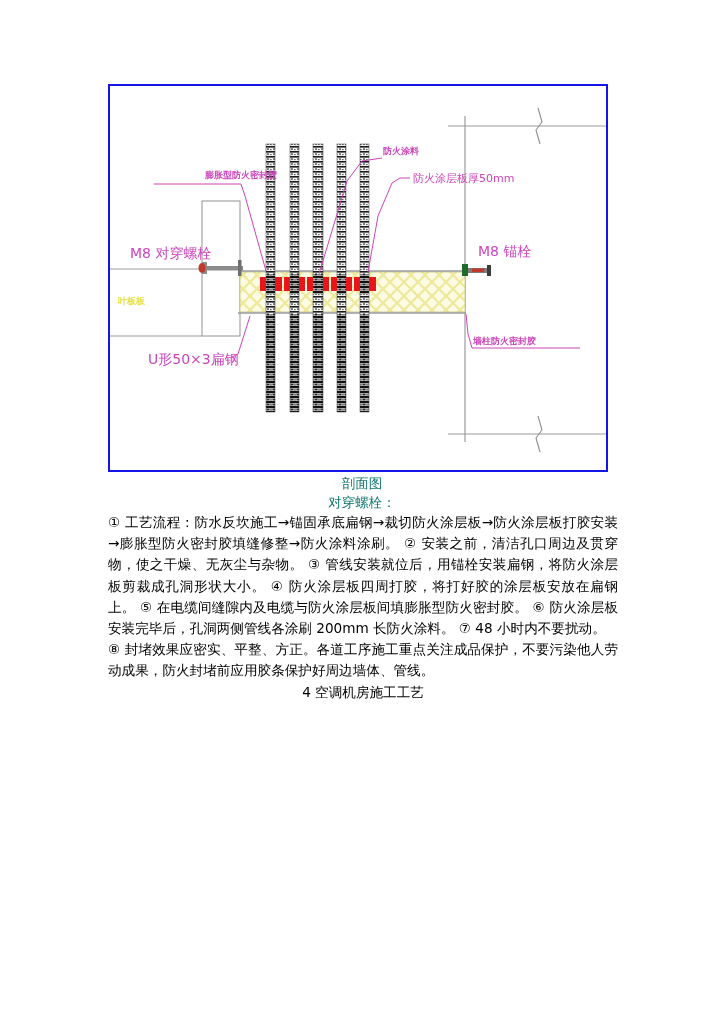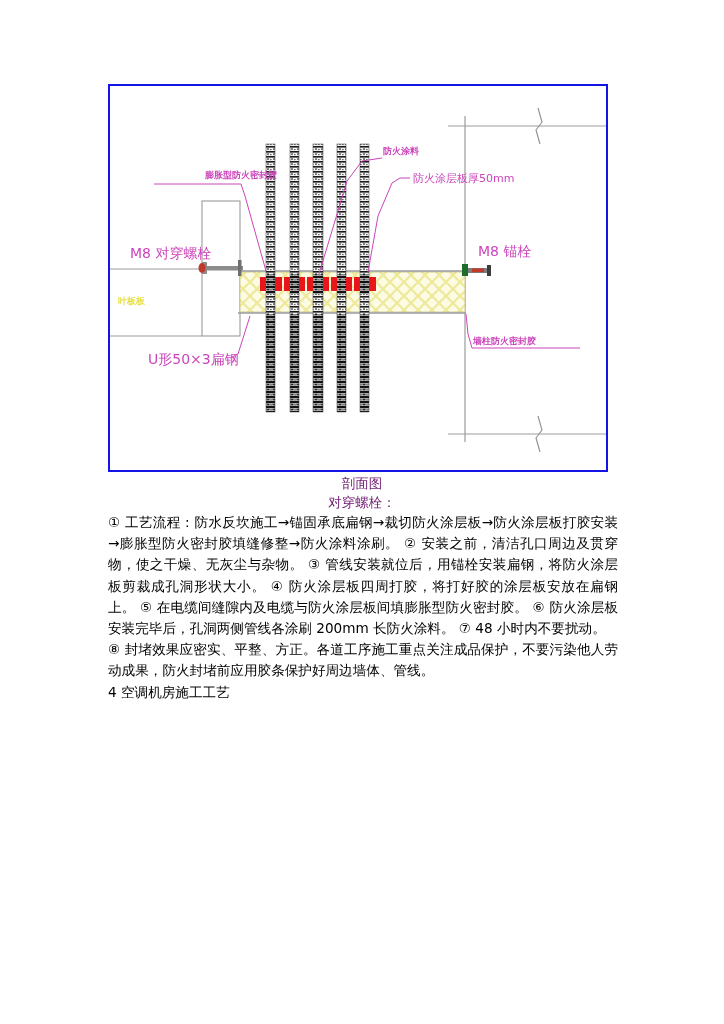--- a/index.html
+++ b/index.html
@@ -40,40 +40,40 @@
   .caption-block {
     position: absolute;
     left: 108px;
     top: 474px;
     width: 508px;
     text-align: center;
   }
   .caption-line {
     font-size: 13.5px;
     line-height: 19px;
-    color: #701a75;
+    color: #0f766e;
     font-family: "DejaVu Sans", "Liberation Sans", sans-serif;
   }
 
   .body-block {
     position: absolute;
     left: 108px;
     top: 512px;
     width: 510px;
   }
   .body-para {
     font-size: 13.6px;
     line-height: 21.2px;
     color: #000000;
     text-align: justify;
     text-justify: inter-character;
     margin: 0;
     font-family: "DejaVu Sans", "Liberation Sans", sans-serif;
   }
-  .body-para.no-justify { text-align: left; }
+  .body-para.no-justify { text-align: center; }
 
   
   .lbl {
     font-family: "DejaVu Sans", "Liberation Sans", sans-serif;
     fill: #cc44bb;
   }
   .lbl-cn { font-size: 9px; font-weight: bold; }
   .lbl-en { font-size: 14px; }
   .lbl-yellow { fill: #e8e04a; font-size: 9px; font-weight: bold; }
 </style>

